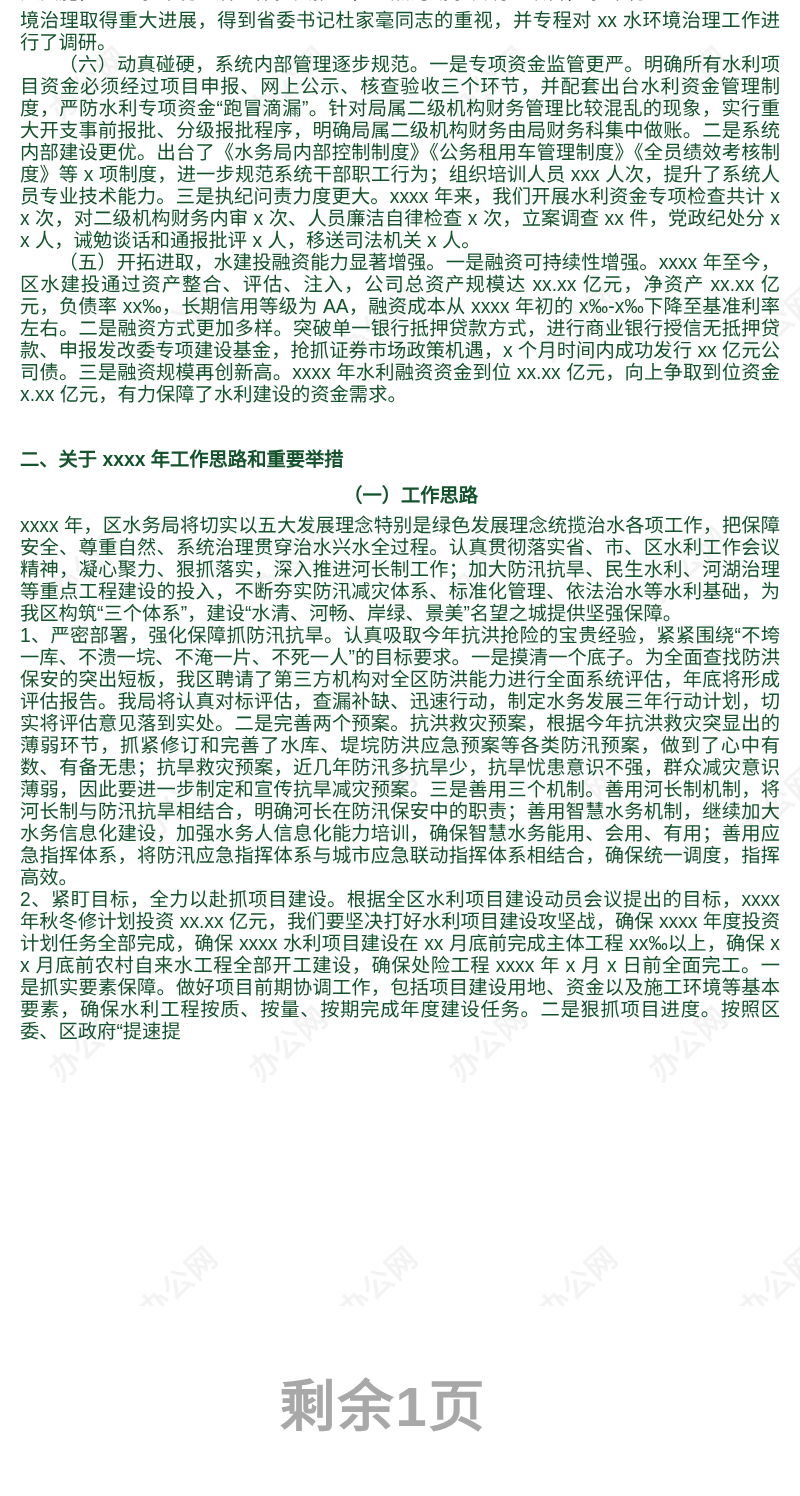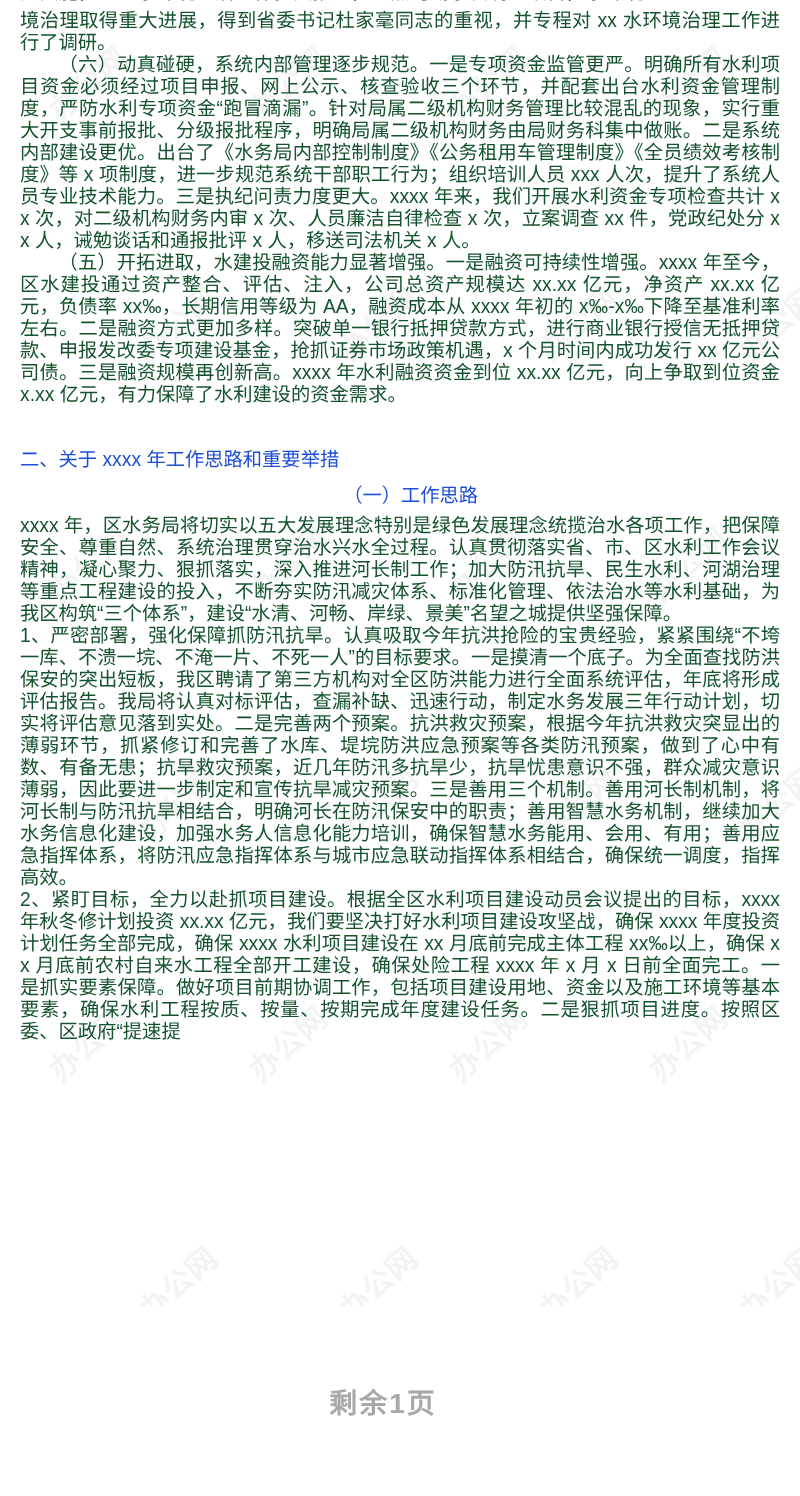--- a/index.html
+++ b/index.html
@@ -78,22 +78,22 @@
   .para.indent {
     text-indent: 2em;
   }
   .para.noindent {
     text-indent: 0;
   }
   .heading {
     margin: 0;
     font-size: 19.3px;
     line-height: 36.3px;
-    color: #1d4ed8;
-    font-weight: 400;
+    color: #14532d;
+    font-weight: 700;
     text-indent: 0;
   }
   .heading.sub {
     text-indent: 1.1em;
     text-align: center;
   }
   .spacer-block {
     height: 36px;
   }
 
@@ -104,21 +104,21 @@
     right: 0;
     bottom: 0;
     height: 190px;
     z-index: 2;
     display: flex;
     align-items: center;
     justify-content: center;
     background: #ffffff;
   }
   .footer-teaser .teaser-text {
-    font-size: 28px;
+    font-size: 56px;
     font-weight: 700;
     color: #a8a8a8;
     letter-spacing: 2px;
     white-space: nowrap;
     display: flex;
     align-items: baseline;
   }
   .teaser-gap { display: inline-block; width: 34px; }
 </style>
 </head>

